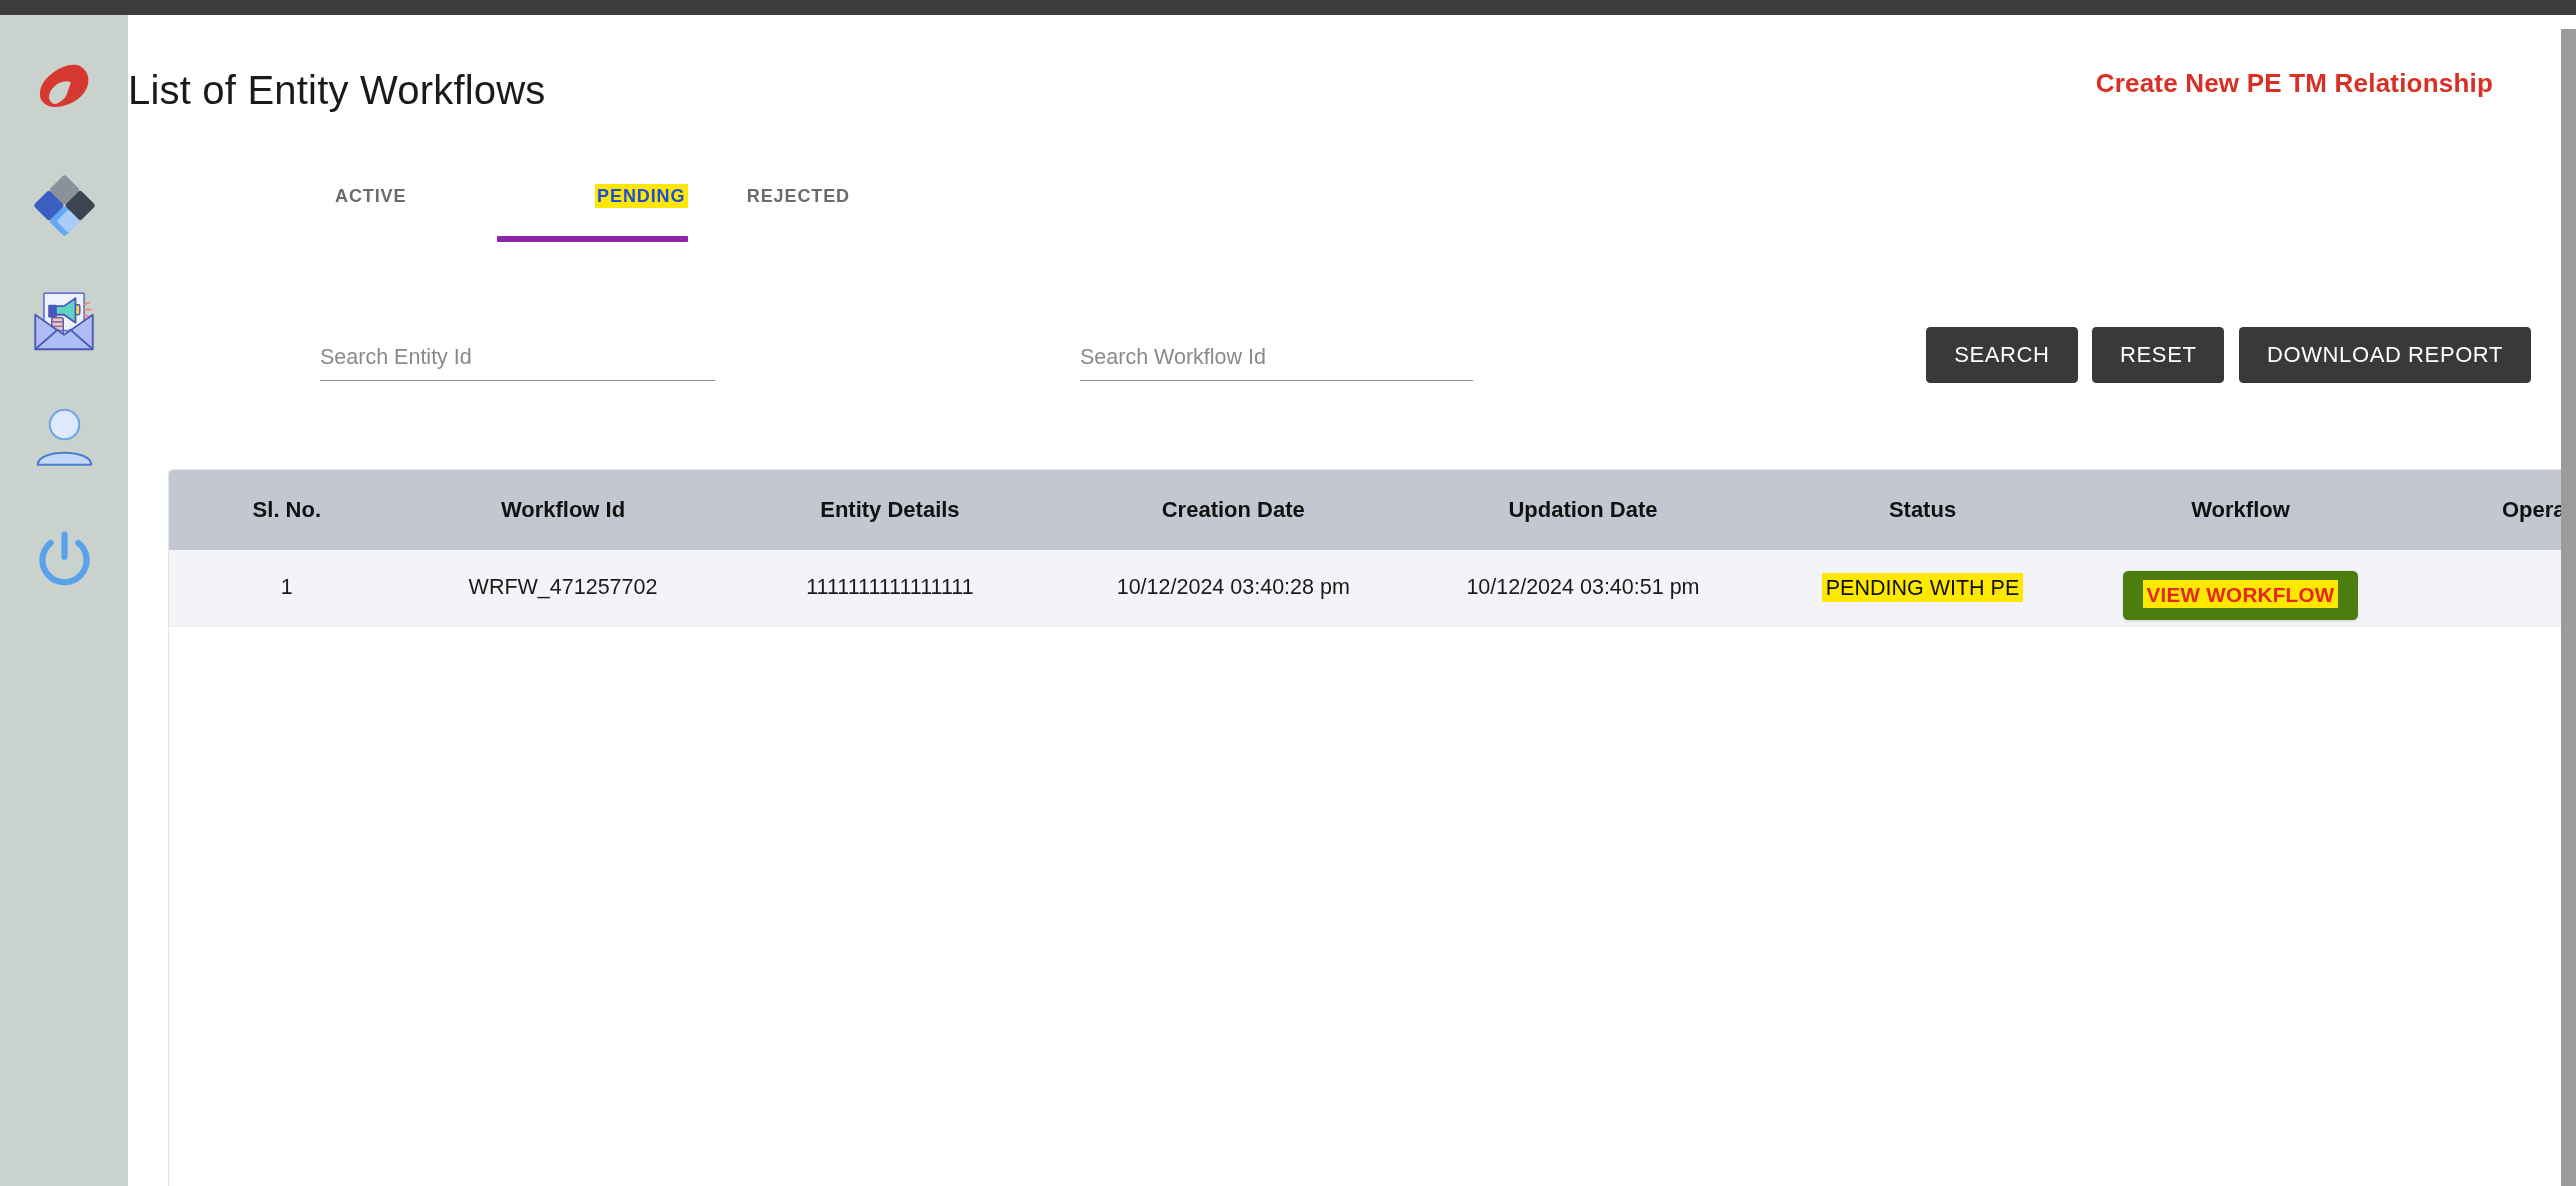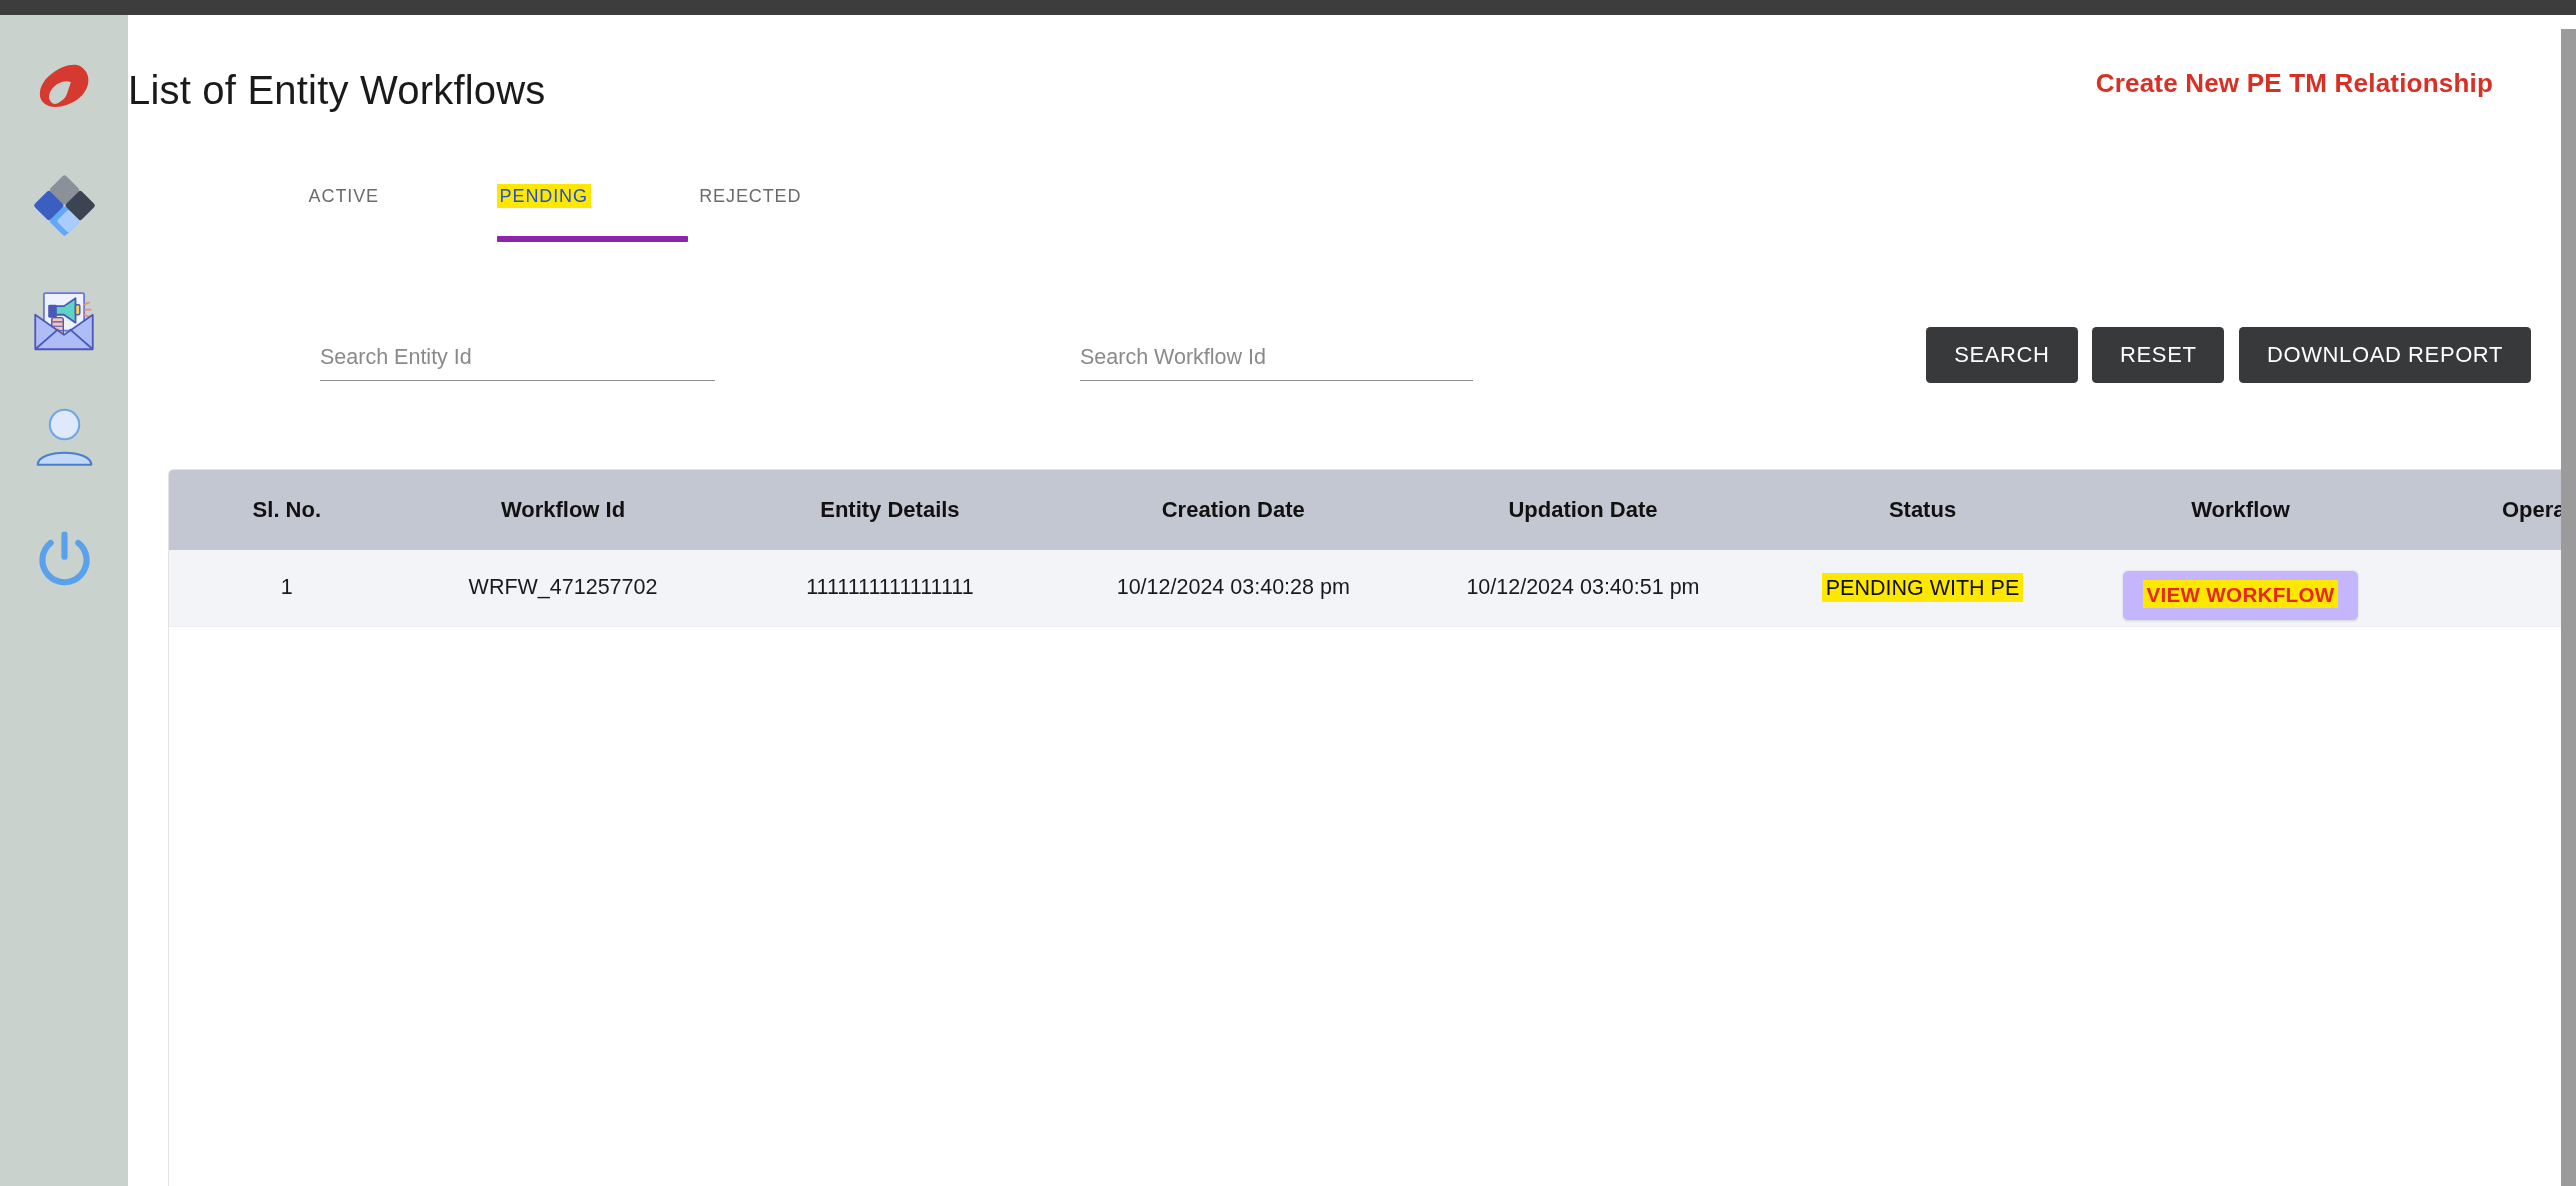--- a/index.html
+++ b/index.html
@@ -58,22 +58,22 @@
   }
 
   
   .tabs {
     position: absolute; left: 178px; top: 159px;
     display: flex; align-items: flex-start;
   }
   .tab {
     position: relative;
     padding: 10.3px 0 0 0;
-    font-size: 18px; font-weight: 400; letter-spacing: 0.9px;
-    color: #6b6b6b; cursor: pointer; text-align: left;
+    font-size: 18px; font-weight: 700; letter-spacing: 0.9px;
+    color: #6b6b6b; cursor: pointer; text-align: right;
   }
   .tab-label { display: inline-block; padding: 1.7px 2.6px; }
   .tab.is-hl .tab-label { background: #ffe800; color: #1d4ed8; }
   #tab-active   { width: 103px; margin-right: 88px; }
   #tab-pending  { width: 191px; margin-right: 0px; }
   #tab-rejected { width: 156px; margin-left: 8.6px; }
   .tab-underline {
     position: absolute; left: 0; bottom: -34px;
     width: 100%; height: 6px; background: #8e24aa; border-radius: 0.9px;
   }
@@ -126,21 +126,21 @@
   tbody td {
     height: 77px;
     background: #f2f4f7;
     font-size: 21.5px; color: #1a1a1a;
     text-align: center; vertical-align: middle;
     border-bottom: 0.9px solid #eceef1;
   }
   .hl-yellow { background: #ffe800; color: #111; padding: 2.6px 3.4px; }
   .view-chip {
     display: inline-block;
-    background: #c4b5fd;
+    background: #4d7c0f;
     border-radius: 5.2px;
     padding: 12px 20px;
     box-shadow: 0 0.9px 2.6px rgba(0,0,0,0.14);
     margin-top: 15px;
   }
   .view-chip .txt {
     background: #ffe800; color: #e8271c;
     font-weight: 700; font-size: 20.6px; letter-spacing: 0.3px;
     padding: 2.6px 3.4px;
   }

